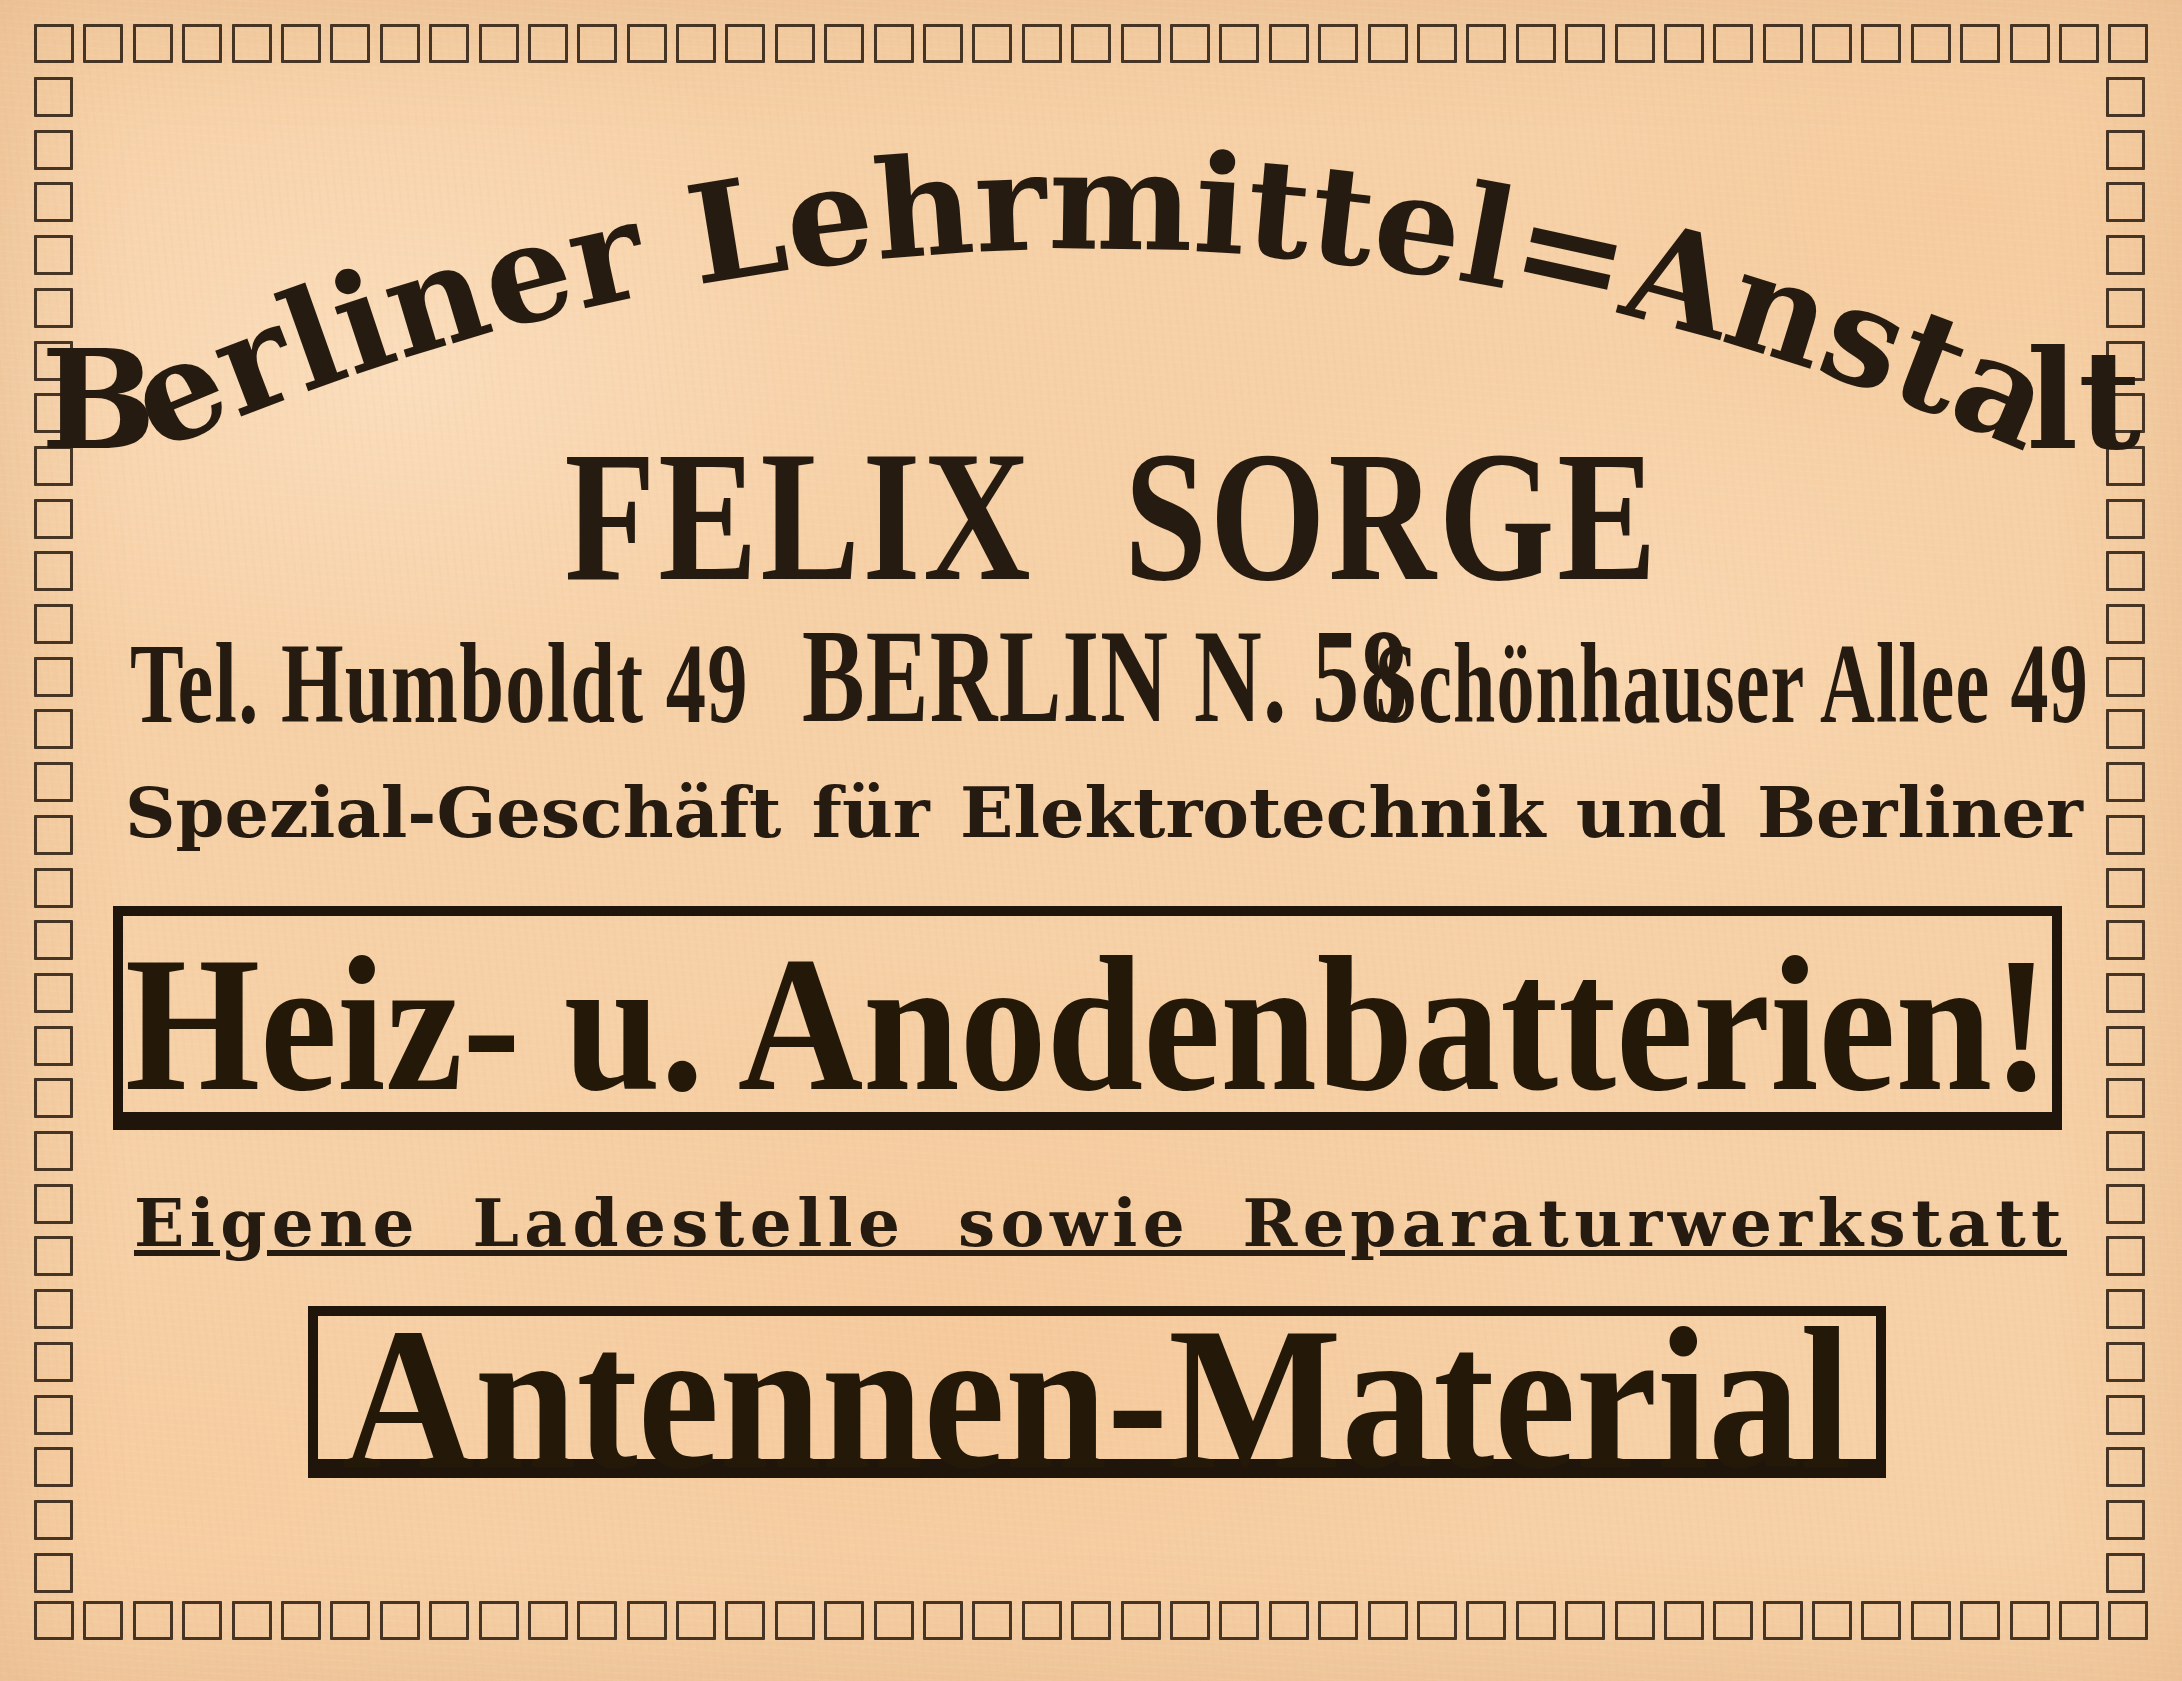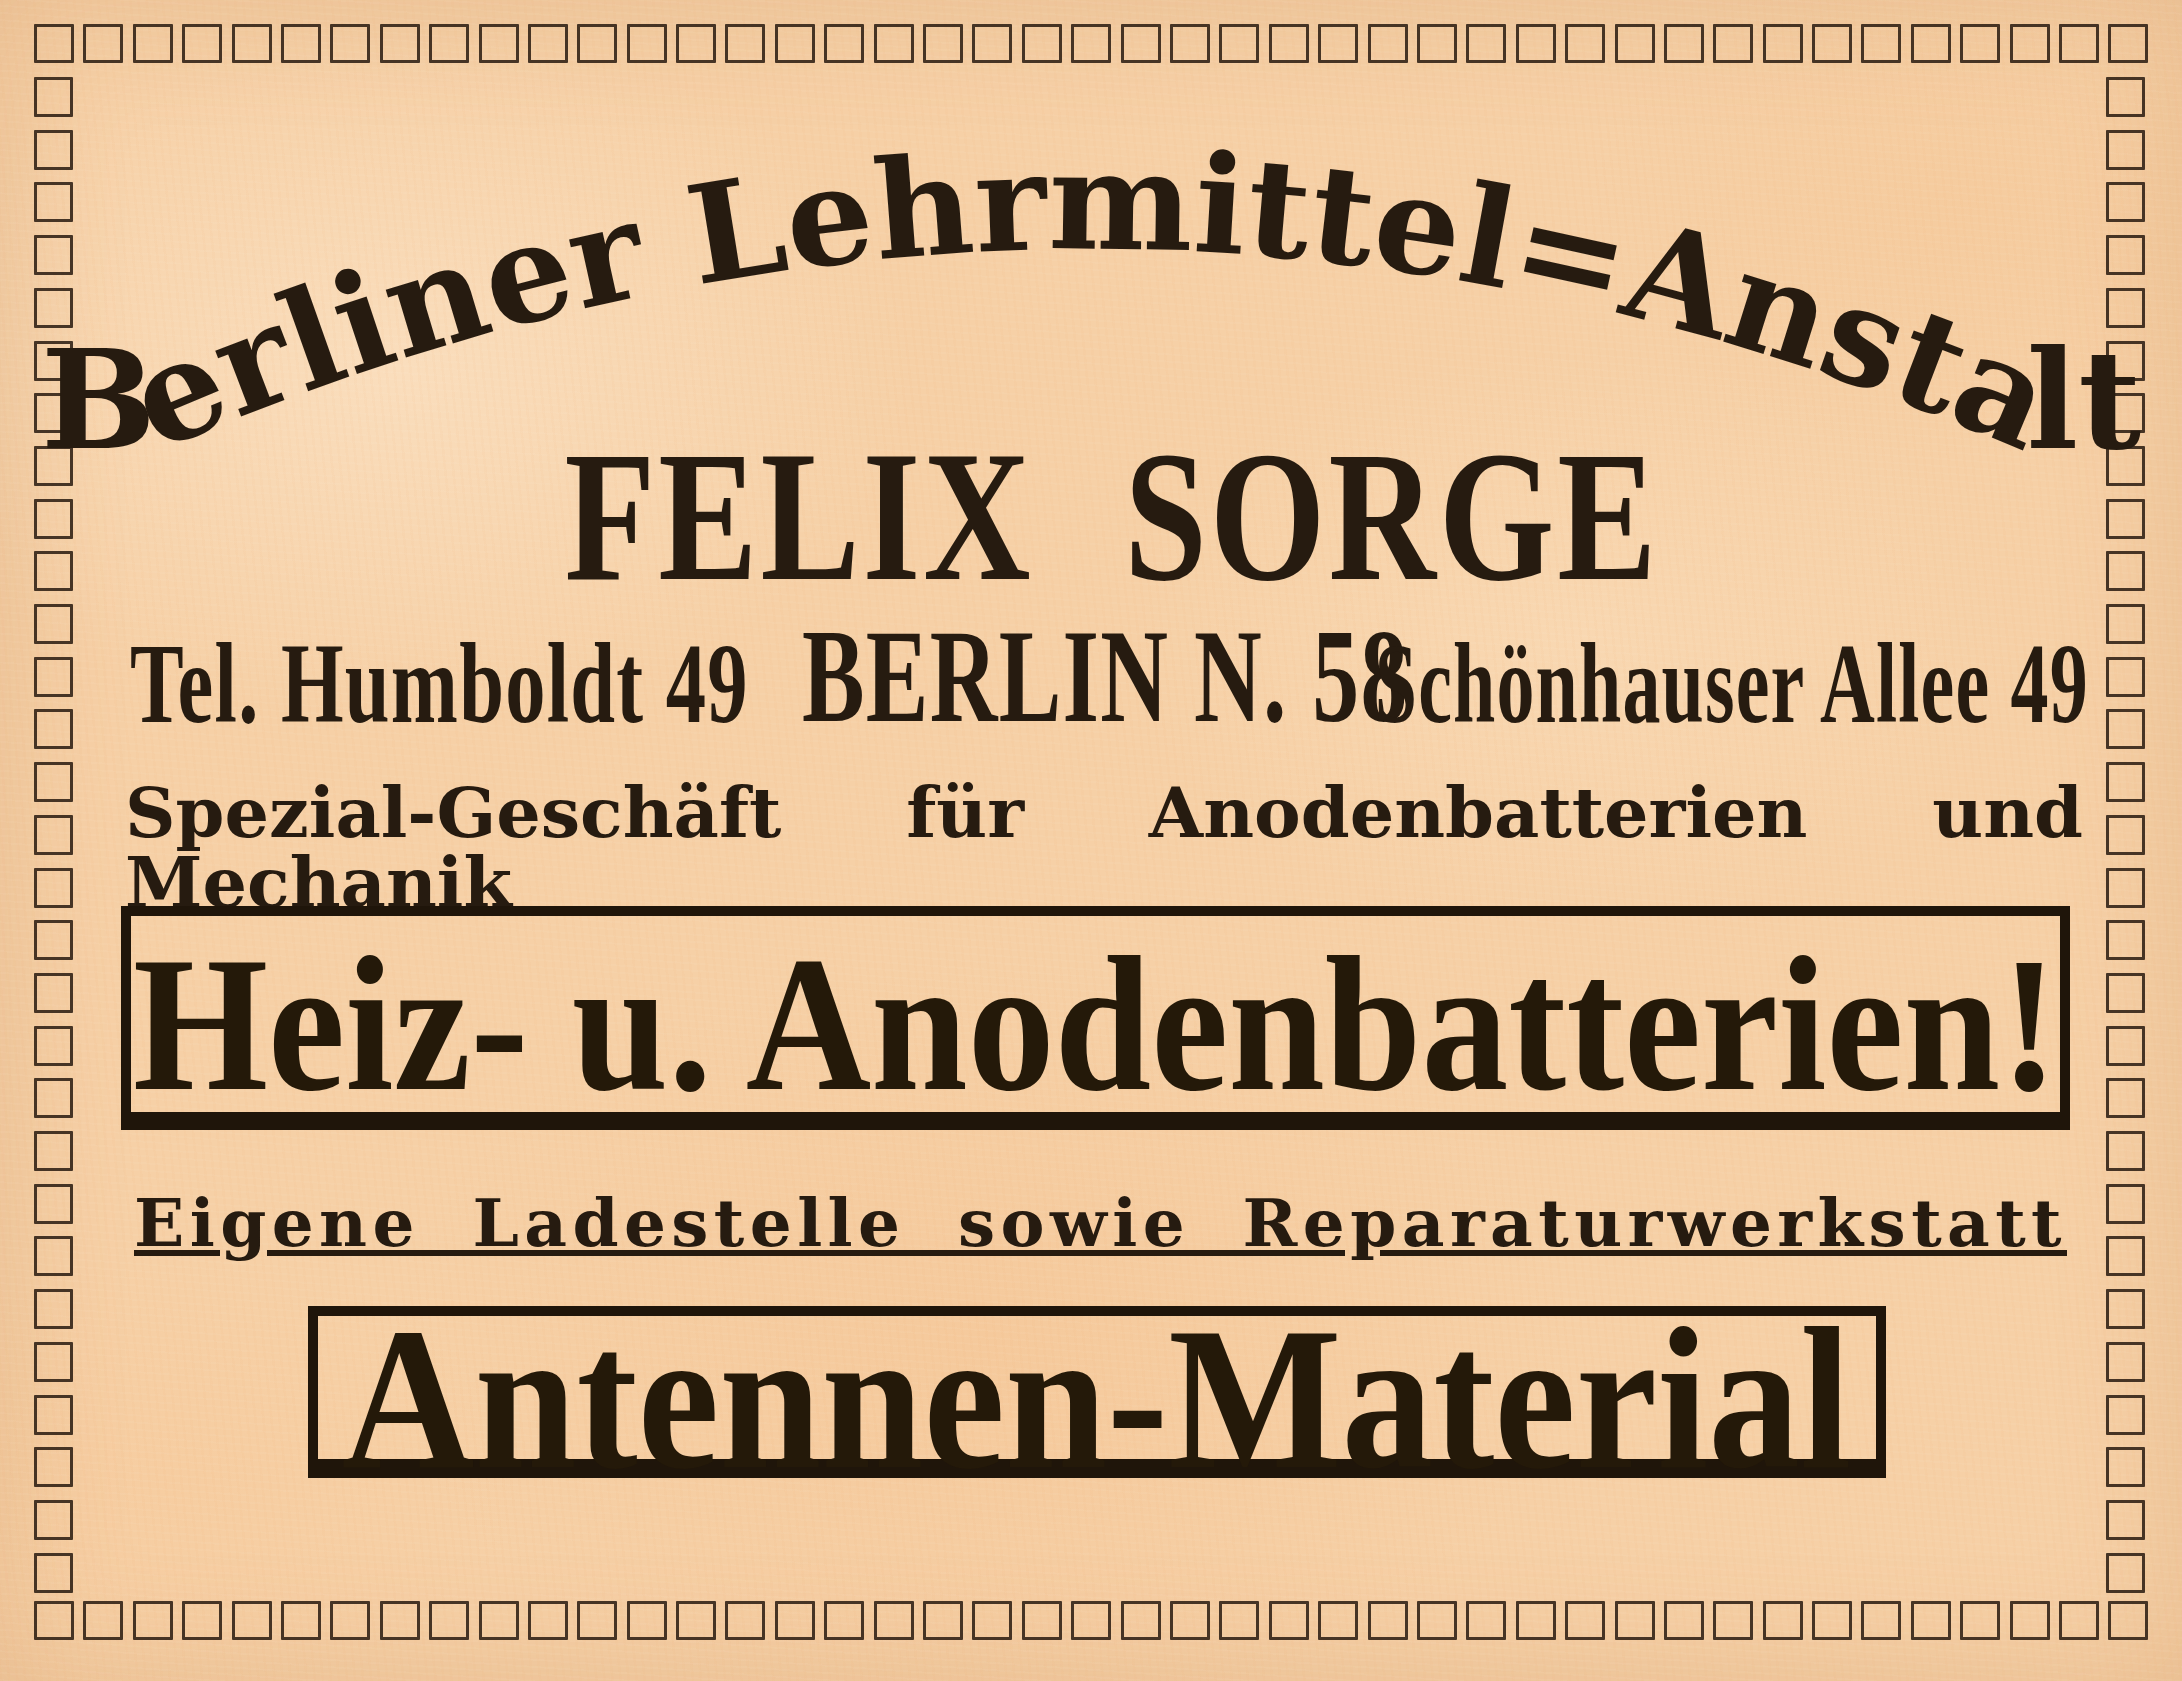--- a/index.html
+++ b/index.html
@@ -149,21 +149,21 @@
   .hbox {
     position: absolute;
     box-sizing: border-box;
     border: 10.7px solid #1f150a;
     display: flex;
     align-items: center;
     justify-content: center;
     overflow: visible;
   }
   .hbox.primary {
-    left: 121px;
+    left: 113px;
     top: 906px;
     width: 1949px;
     height: 224px;
     border-bottom-width: 18px;
   }
   .hbox.secondary {
     left: 308px;
     top: 1306px;
     width: 1578px;
     height: 172px;
@@ -366,21 +366,21 @@
   <div class="addr tel">
     <span class="inner">Tel. Humboldt 49</span>
   </div>
   <div class="addr city">
     <span class="inner">BERLIN N. 58</span>
   </div>
   <div class="addr street">
     <span class="inner">Schönhauser Allee 49</span>
   </div>
 
-  <div class="tagline">Spezial-Geschäft für Anodenbatterien und Mechanik</div>
+  <div class="tagline">Spezial-Geschäft für Elektrotechnik und Berliner</div>
 
   <div class="hbox primary">
     <span class="inner">Heiz- u. Anodenbatterien!</span>
   </div>
 
   <div class="services">Eigene Ladestelle sowie Reparaturwerkstatt</div>
 
   <div class="hbox secondary">
     <span class="inner">Antennen-Material</span>
   </div>

